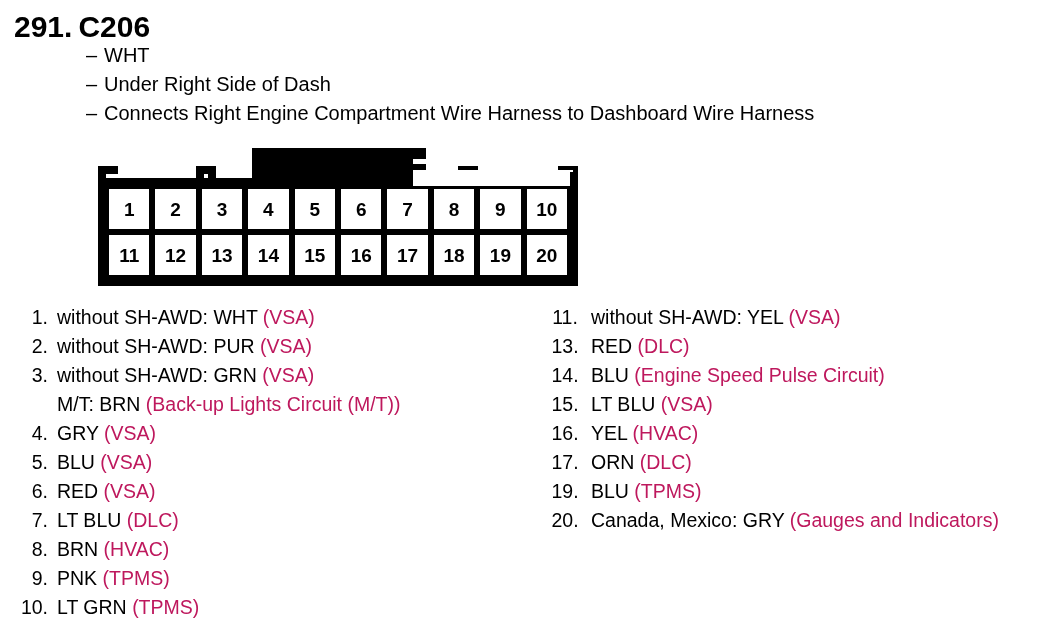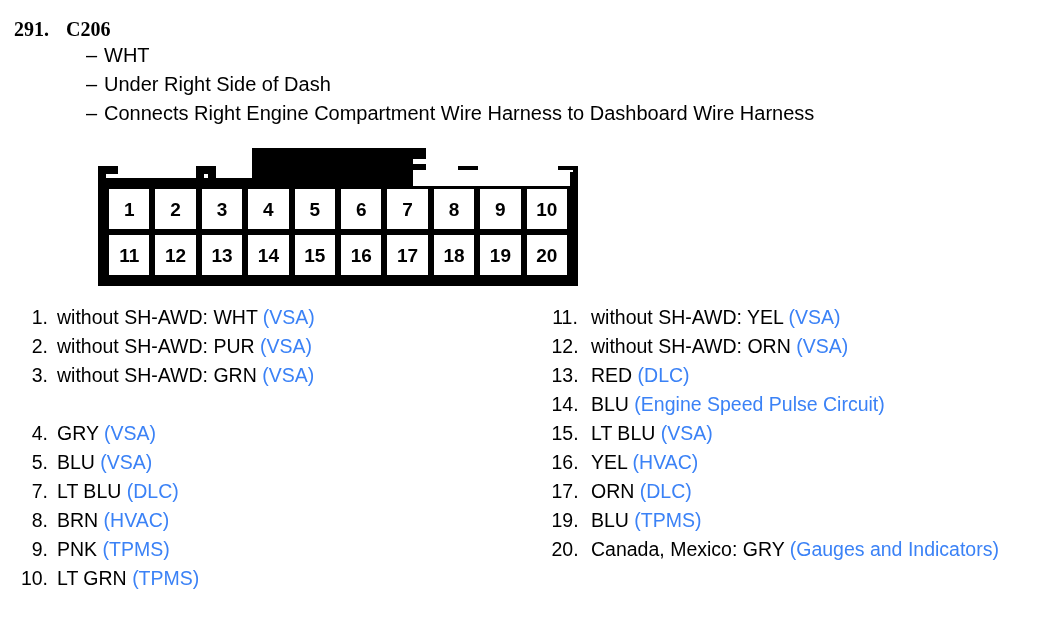--- a/index.html
+++ b/index.html
@@ -21,26 +21,25 @@
   
   #header {
     position: absolute;
     left: 0;
     top: 0;
     width: 1039px;
   }
   #title-row {
     position: absolute;
     left: 14px;
-    top: 18px;
-    font-size: 20px;
+    top: 10px;
+    font-size: 30px;
     font-weight: bold;
     letter-spacing: 0px;
     white-space: nowrap;
-    font-family: Liberation Serif, serif;
   }
   #title-num {
     display: inline-block;
     min-width: 46px;
   }
   #title-name {
     display: inline-block;
     margin-left: 6px;
   }
   .bullet-line {
@@ -183,21 +182,21 @@
   }
   .pin-row.double { height: 58px; }
   .pin-idx {
     display: inline-block;
     text-align: right;
     width: 34px;
     margin-right: 9px;
   }
   #list-right .pin-idx { width: 34px; text-align: center; }
   .pin-text { display: inline; }
-  .circuit { color: #3b82f6; }
+  .circuit { color: #be185d; }
   .pin-sub {
     display: block;
     margin-left: 43px;
     white-space: nowrap;
   }
 </style>
 </head>
 <body>
 
 <div id="header">
@@ -307,31 +306,31 @@
       </div>
     <div class="pin-cell">
         <span class="pin-inner">20</span>
       </div>
   </div>
 </div>
 
 <div class="pin-list" id="list-left">
     <div class="pin-row"><span class="pin-idx">1.</span><span class="pin-text">without SH-AWD: WHT </span><span class="circuit">(VSA)</span></div>
     <div class="pin-row"><span class="pin-idx">2.</span><span class="pin-text">without SH-AWD: PUR </span><span class="circuit">(VSA)</span></div>
-    <div class="pin-row double"><span class="pin-idx">3.</span><span class="pin-text">without SH-AWD: GRN </span><span class="circuit">(VSA)</span></div>
+    <div class="pin-row double"><span class="pin-idx">3.</span><span class="pin-text">without SH-AWD: GRN </span><span class="circuit">(VSA)</span><span class="pin-sub"><span>M/T: BRN </span><span class="circuit">(Back-up Lights Circuit (M/T))</span></span></div>
     <div class="pin-row"><span class="pin-idx">4.</span><span class="pin-text">GRY </span><span class="circuit">(VSA)</span></div>
     <div class="pin-row"><span class="pin-idx">5.</span><span class="pin-text">BLU </span><span class="circuit">(VSA)</span></div>
+    <div class="pin-row"><span class="pin-idx">6.</span><span class="pin-text">RED </span><span class="circuit">(VSA)</span></div>
     <div class="pin-row"><span class="pin-idx">7.</span><span class="pin-text">LT BLU </span><span class="circuit">(DLC)</span></div>
     <div class="pin-row"><span class="pin-idx">8.</span><span class="pin-text">BRN </span><span class="circuit">(HVAC)</span></div>
     <div class="pin-row"><span class="pin-idx">9.</span><span class="pin-text">PNK </span><span class="circuit">(TPMS)</span></div>
     <div class="pin-row"><span class="pin-idx">10.</span><span class="pin-text">LT GRN </span><span class="circuit">(TPMS)</span></div>
   </div>
 <div class="pin-list" id="list-right">
     <div class="pin-row"><span class="pin-idx">11.</span><span class="pin-text">without SH-AWD: YEL </span><span class="circuit">(VSA)</span></div>
-    <div class="pin-row"><span class="pin-idx">12.</span><span class="pin-text">without SH-AWD: ORN </span><span class="circuit">(VSA)</span></div>
     <div class="pin-row"><span class="pin-idx">13.</span><span class="pin-text">RED </span><span class="circuit">(DLC)</span></div>
     <div class="pin-row"><span class="pin-idx">14.</span><span class="pin-text">BLU </span><span class="circuit">(Engine Speed Pulse Circuit)</span></div>
     <div class="pin-row"><span class="pin-idx">15.</span><span class="pin-text">LT BLU </span><span class="circuit">(VSA)</span></div>
     <div class="pin-row"><span class="pin-idx">16.</span><span class="pin-text">YEL </span><span class="circuit">(HVAC)</span></div>
     <div class="pin-row"><span class="pin-idx">17.</span><span class="pin-text">ORN </span><span class="circuit">(DLC)</span></div>
     <div class="pin-row"><span class="pin-idx">19.</span><span class="pin-text">BLU </span><span class="circuit">(TPMS)</span></div>
     <div class="pin-row"><span class="pin-idx">20.</span><span class="pin-text">Canada, Mexico: GRY </span><span class="circuit">(Gauges and Indicators)</span></div>
   </div>
 
 </body></html>

